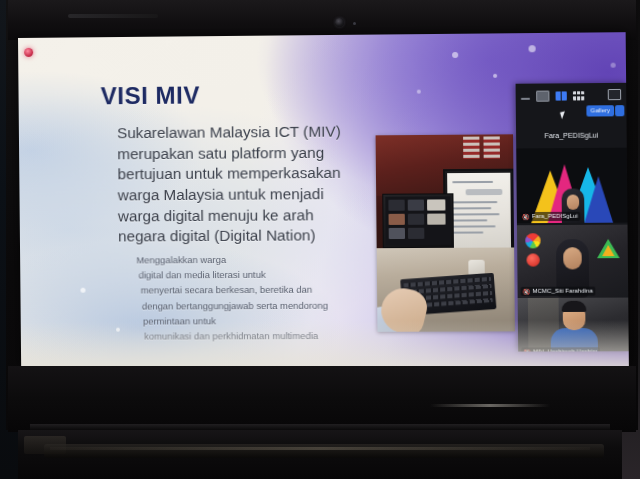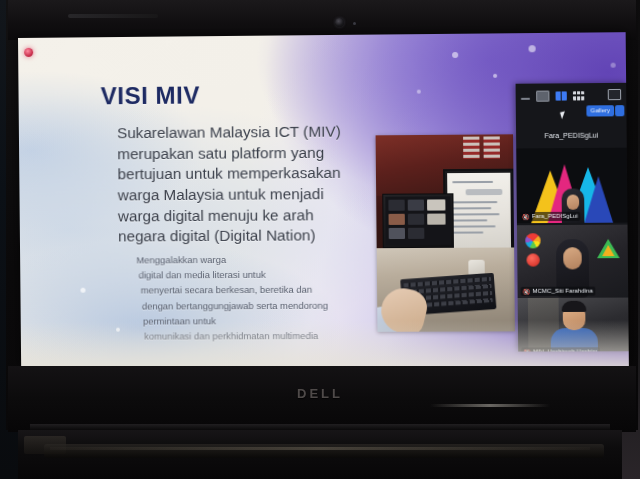--- a/index.html
+++ b/index.html
@@ -350,21 +350,20 @@
           </div>
         </div>
 
       </div>
 
       <div class="slide-bottomglow"></div>
     </div>
   </div>
 
   <div class="bezel-bottom"></div>
-  <div class="dell">DELL</div>
   <div class="hinge"></div>
   <div class="base"></div>
   <div class="base-reflect"></div>
   <div class="base-tab"></div>
   <div class="base-edge"></div>
   <div class="base-hi"></div>
 
 </div>
 
 </body></html>

